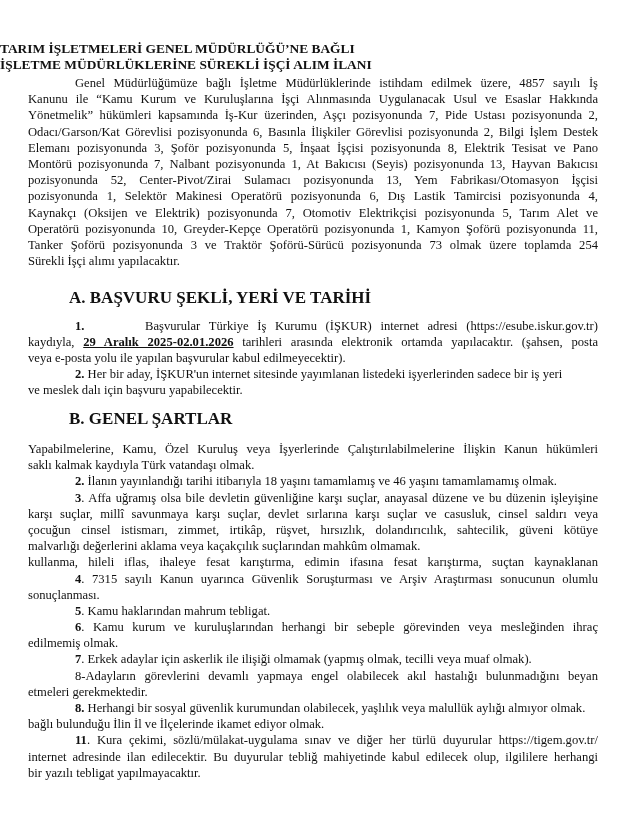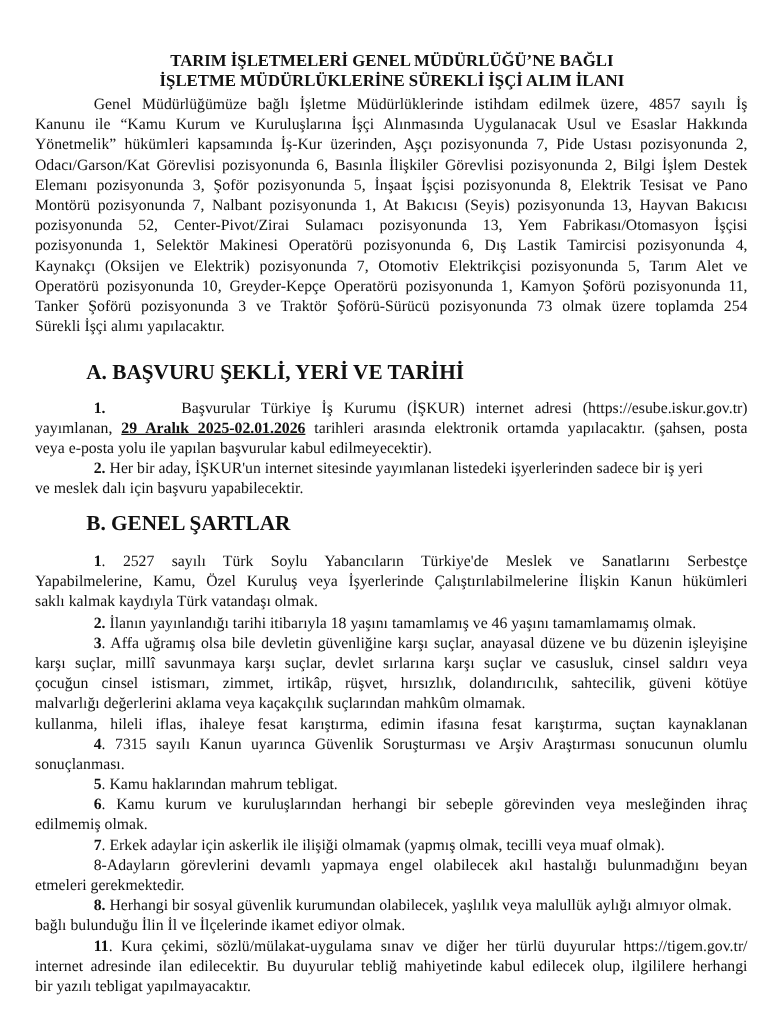--- a/index.html
+++ b/index.html
@@ -7,21 +7,21 @@
   .page {
     position: relative;
     width: 627px; height: 828px;
     font-family: "Liberation Serif", "DejaVu Serif", serif;
     color: #111;
     font-size: 12.6px;
     line-height: 16.2px;
   }
   .title {
     position: absolute; left: 0; top: 41px; width: 627px;
-    text-align: center; font-weight: bold; font-size: 13.4px; line-height: 15.5px;
+    font-weight: bold; font-size: 13.4px; line-height: 15.5px;
   }
   .block { position: absolute; left: 28px; width: 466px; }
   .line { white-space: nowrap; height: 16.2px; }
   .j { text-align: justify; text-align-last: justify; white-space: normal; }
   .ind { padding-left: 47px; }
   .heading { position: absolute; left: 69px; font-weight: bold; font-size: 17px; }
   .num { font-weight: bold; }
   .u { font-weight: bold; text-decoration: underline; font-family: Liberation Serif, serif; }
 </style>
 </head>
@@ -46,34 +46,33 @@
       <div class="line j">Kaynakçı (Oksijen ve Elektrik) pozisyonunda 7, Otomotiv Elektrikçisi pozisyonunda 5, Tarım Alet ve</div>
       <div class="line j">Operatörü pozisyonunda 10, Greyder-Kepçe Operatörü pozisyonunda 1, Kamyon Şoförü pozisyonunda 11,</div>
       <div class="line j">Tanker Şoförü pozisyonunda 3 ve Traktör Şoförü-Sürücü pozisyonunda 73 olmak üzere toplamda 254</div>
       <div class="line">Sürekli İşçi alımı yapılacaktır.</div>
     </div>
 
   <div class="heading" style="top:290px;">A.  BAŞVURU ŞEKLİ, YERİ VE TARİHİ</div>
 
   <div class="block" style="top:318px; width:570px;">
     <div class="line j ind"><span class="num">1.</span>&nbsp;&nbsp;&nbsp;&nbsp;&nbsp;&nbsp; <span>Başvurular Türkiye İş Kurumu (İŞKUR) internet adresi (https://esube.iskur.gov.tr)</span></div>
-    <div class="line j"><span>yayımlanan, </span><span class="u">29 Aralık 2025-02.01.2026</span><span> tarihleri arasında elektronik ortamda yapılacaktır. (şahsen, posta</span></div>
+    <div class="line j"><span>kaydıyla, </span><span class="u">29 Aralık 2025-02.01.2026</span><span> tarihleri arasında elektronik ortamda yapılacaktır. (şahsen, posta</span></div>
     <div class="line">veya e-posta yolu ile yapılan başvurular kabul edilmeyecektir).</div>
   </div>
 
   <div class="block" style="top:366px; width:570px;">
     <div class="line ind"><span class="num">2.</span> <span>Her bir aday, İŞKUR'un internet sitesinde yayımlanan listedeki işyerlerinden sadece bir iş yeri</span></div>
     <div class="line">ve meslek dalı için başvuru yapabilecektir.</div>
   </div>
 
   <div class="heading" style="top:411px;">B.  GENEL ŞARTLAR</div>
 
   <div class="block" id="secb" style="top:441px; width:570px;">
       <div>
-        <div class="line j ind"><span class="num">1</span><span>. 2527 sayılı Türk Soylu Yabancıların Türkiye'de Meslek ve Sanatlarını Serbestçe</span></div>
         <div class="line j"><span>Yapabilmelerine, Kamu, Özel Kuruluş veya İşyerlerinde Çalıştırılabilmelerine İlişkin Kanun hükümleri</span></div>
         <div class="line"><span>saklı kalmak kaydıyla Türk vatandaşı olmak.</span></div>
       </div>
       <div>
         <div class="line ind"><span class="num">2.</span><span> İlanın yayınlandığı tarihi itibarıyla 18 yaşını tamamlamış ve 46 yaşını tamamlamamış olmak.</span></div>
       </div>
       <div>
         <div class="line j ind"><span class="num">3</span><span>. Affa uğramış olsa bile devletin güvenliğine karşı suçlar, anayasal düzene ve bu düzenin işleyişine</span></div>
         <div class="line j"><span>karşı suçlar, millî savunmaya karşı suçlar, devlet sırlarına karşı suçlar ve casusluk, cinsel saldırı veya</span></div>
         <div class="line j"><span>çocuğun cinsel istismarı, zimmet, irtikâp, rüşvet, hırsızlık, dolandırıcılık, sahtecilik, güveni kötüye</span></div>

